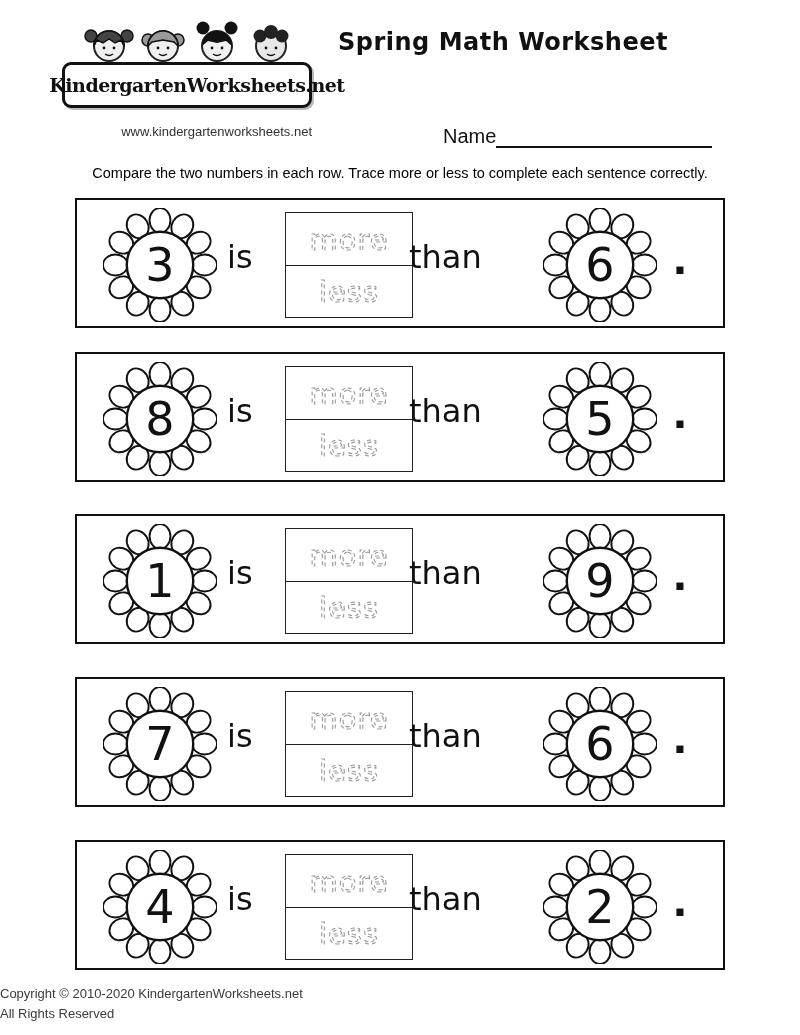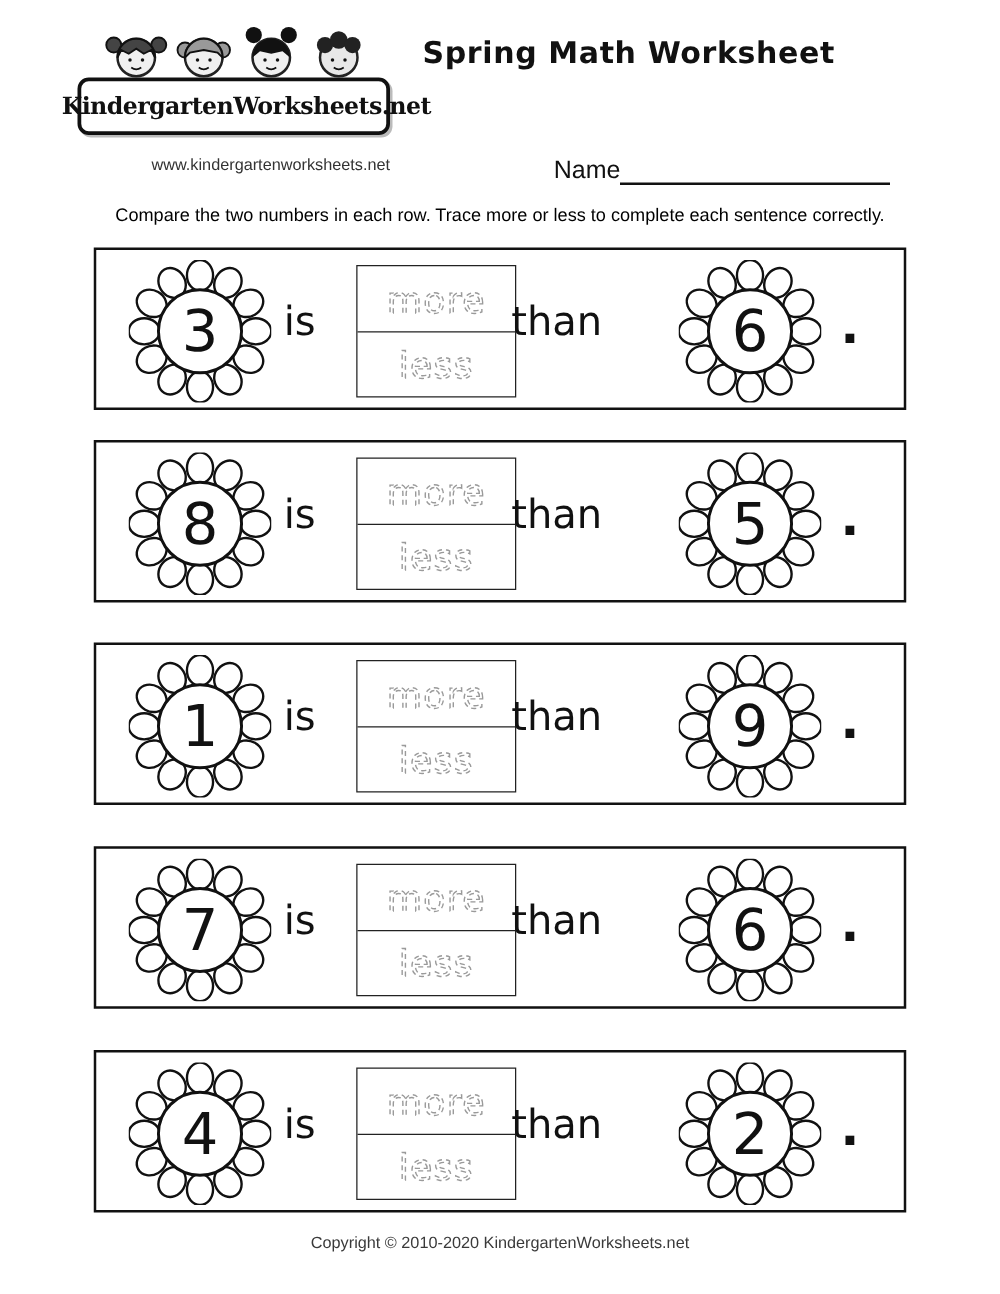--- a/index.html
+++ b/index.html
@@ -36,21 +36,21 @@
   .word.than { left: 332px; top: 38px; }
   .period { position: absolute; left: 596px; top: 28px; font-size: 50px; font-weight: bold; }
 
   .trace-box { position: absolute; left: 208px; top: 12px; width: 128px; height: 106px;
                border: 1.5px solid #222; display: flex; flex-direction: column; background: #fff; }
   .trace-half { flex: 1; display: flex; align-items: center; justify-content: center; }
   .trace-half + .trace-half { border-top: 1.5px solid #222; }
   .trace-svg text { font-family: "DejaVu Sans", sans-serif; font-size: 29px; letter-spacing: 1px;
                     fill: none; stroke: #9a9a9a; stroke-width: 1.1; stroke-dasharray: 4 3; }
 
-  .footer { position: absolute; top: 984px; left: 0; width: 100%; text-align: center;
+  .footer { position: absolute; top: 984px; left: 0; width: 100%; text-align: left;
             font-size: 13px; color: #3a3a3a; line-height: 1.5; }
 </style>
 </head>
 <body>
 
 <div class="page">
 
   <svg class="logo-kids" width="232" height="54" viewBox="0 0 232 54">
 
     <g>
@@ -419,14 +419,15 @@
       </svg>
       <span class="flower-num">2</span>
     </div>
 
     <span class="period">.</span>
   </section>
 </div>
 
   <div class="footer">
     <div>Copyright © 2010-2020 KindergartenWorksheets.net</div>
+    <div>All Rights Reserved</div>
   </div>
 </div>
 
 </body></html>

